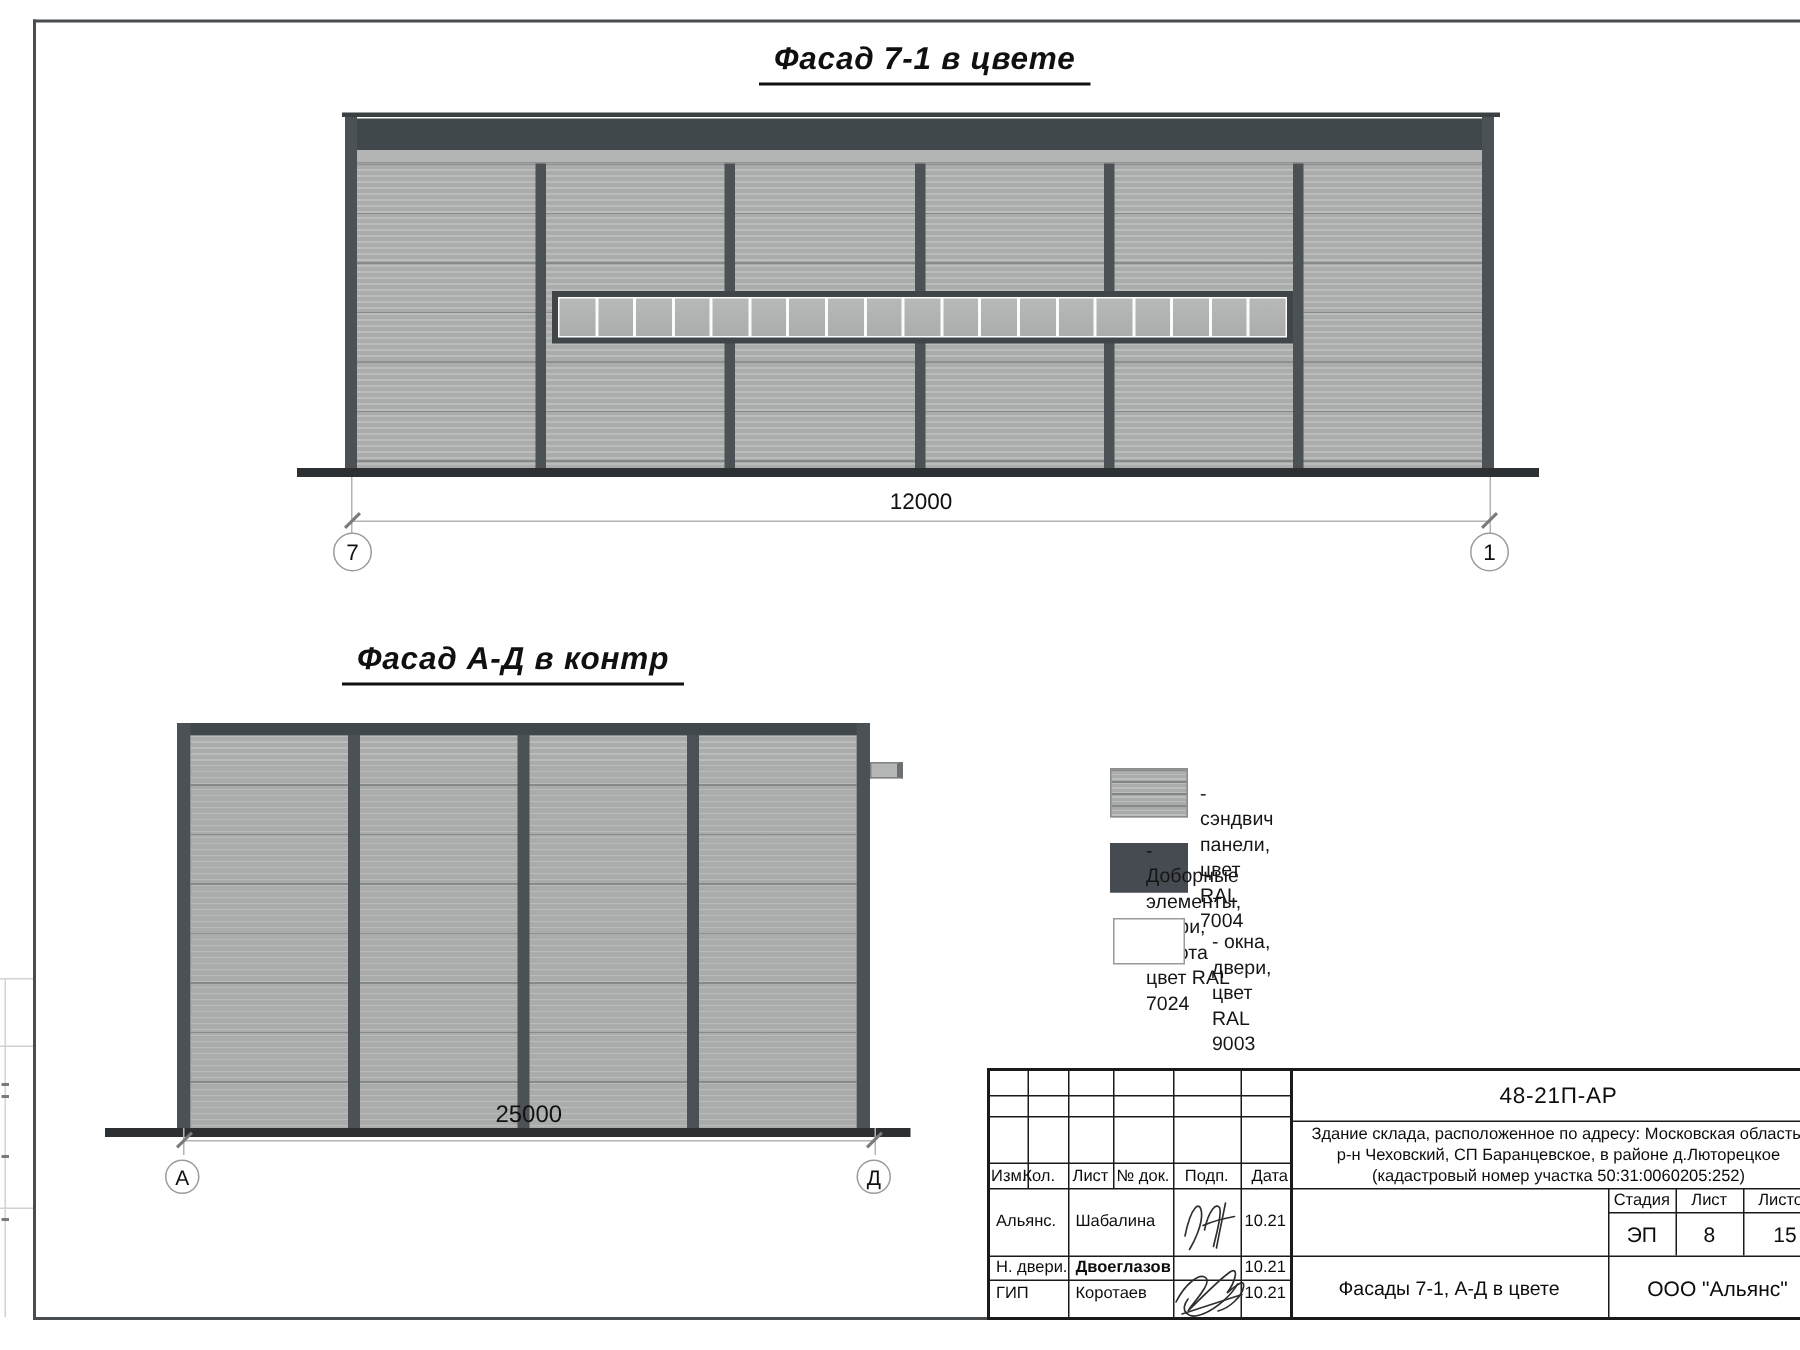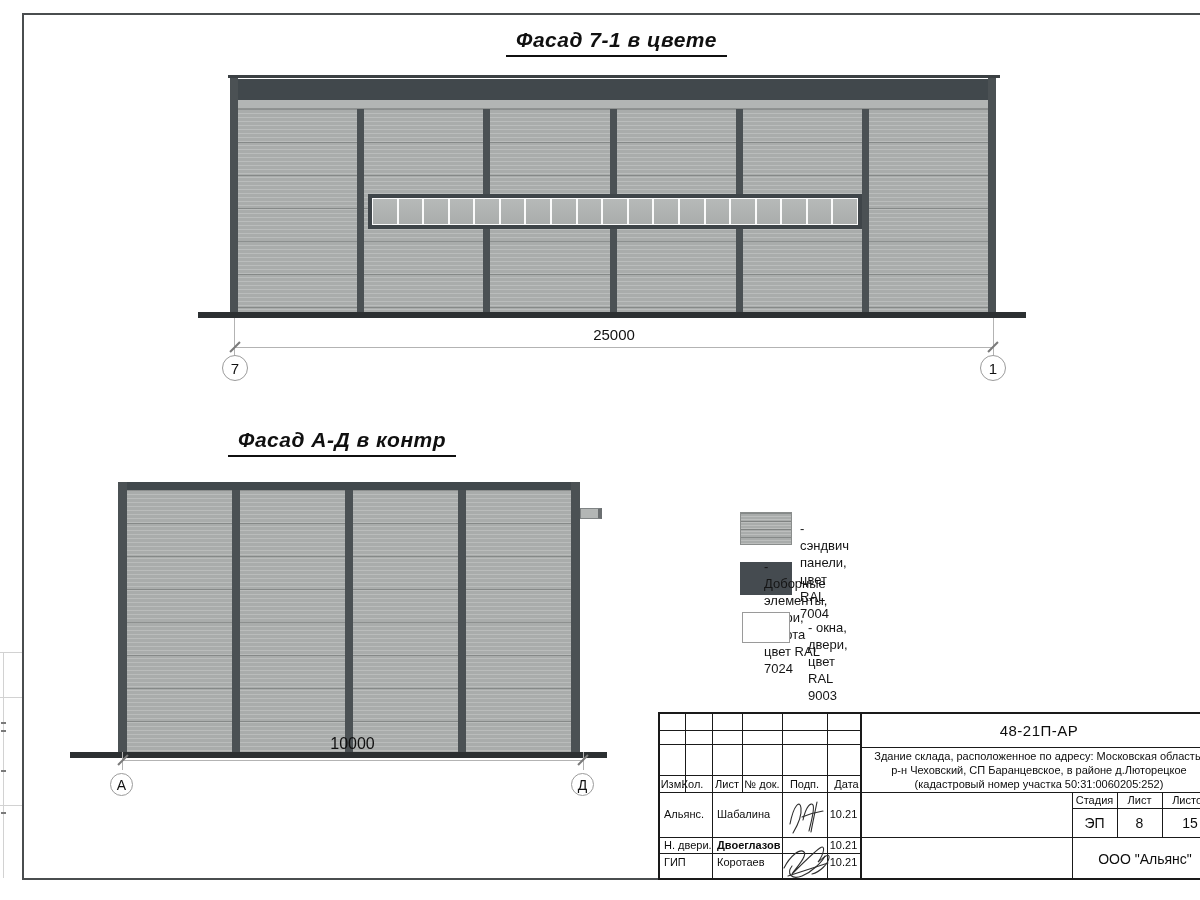--- a/index.html
+++ b/index.html
@@ -137,21 +137,21 @@
         <div class="pane"></div>
         <div class="pane"></div>
       </div>
   </div>
   <div class="abs base-strip" style="left:198px;top:312px;width:828px;height:6px;"></div>
 </div>
 
 <div class="abs" style="left:0;top:0;">
   <div class="abs ext-line" style="left:234px;top:318px;width:1px;height:38px;"></div>
   <div class="abs ext-line" style="left:993px;top:318px;width:1px;height:38px;"></div>
-  <div class="abs dim-text" style="left:234px;top:326px;width:760px;">25000</div>
+  <div class="abs dim-text" style="left:234px;top:326px;width:760px;">12000</div>
   <div class="abs dim-line" style="left:234px;top:347px;width:760px;"></div>
   <div class="abs dim-tick" style="left:228px;top:346px;"></div>
   <div class="abs dim-tick" style="left:986px;top:346px;"></div>
   <div class="abs axis-circle" style="left:222px;top:355px;width:26px;height:26px;">7</div>
   <div class="abs axis-circle" style="left:980px;top:355px;width:26px;height:26px;">1</div>
 </div>
 
 <div class="abs dwg-title" style="left:228px;top:428px;">Фасад А-Д в контр</div>
 
 <div class="abs" style="left:0;top:0;">
@@ -164,21 +164,21 @@
     </div>
   <div class="abs pillar" style="left:118px;top:482px;width:9px;height:273px;"></div>
   <div class="abs pillar" style="left:571px;top:482px;width:9px;height:273px;"></div>
   <div class="abs" style="left:580px;top:508px;width:22px;height:11px;background:#b3b6b5;border:1px solid #7f8384;border-right:4px solid #6b6f71;"></div>
   <div class="abs base-strip" style="left:70px;top:752px;width:537px;height:6px;"></div>
 </div>
 
 <div class="abs" style="left:0;top:0;">
   <div class="abs ext-line" style="left:122px;top:752px;width:1px;height:18px;"></div>
   <div class="abs ext-line" style="left:583px;top:752px;width:1px;height:18px;"></div>
-  <div class="abs dim-text" style="left:122px;top:735px;width:461px;font-size:16px;">10000</div>
+  <div class="abs dim-text" style="left:122px;top:735px;width:461px;font-size:16px;">25000</div>
   <div class="abs dim-line" style="left:122px;top:760px;width:461px;"></div>
   <div class="abs dim-tick" style="left:116px;top:759px;"></div>
   <div class="abs dim-tick" style="left:576px;top:759px;"></div>
   <div class="abs axis-circle" style="left:110px;top:773px;width:23px;height:23px;font-size:14px;">А</div>
   <div class="abs axis-circle" style="left:571px;top:773px;width:23px;height:23px;font-size:14px;">Д</div>
 </div>
 
 <div class="abs" style="left:0;top:0;">
   <div class="abs legend-swatch tex" style="left:740px;top:512px;width:52px;height:33px;"></div>
   <div class="abs legend-label" style="left:800px;top:520px;">- сэндвич панели, цвет RAL 7004</div>
@@ -250,14 +250,15 @@
 р-н Чеховский, СП Баранцевское, в районе д.Люторецкое
 (кадастровый номер участка 50:31:0060205:252)</div>
 
   <div class="cell" style="left:412px;top:78px;width:45px;height:16px;">Стадия</div>
   <div class="cell" style="left:457px;top:78px;width:45px;height:16px;">Лист</div>
   <div class="cell" style="left:502px;top:78px;width:56px;height:16px;">Листов</div>
   <div class="cell" style="left:412px;top:94px;width:45px;height:29px;font-size:14px;">ЭП</div>
   <div class="cell" style="left:457px;top:94px;width:45px;height:29px;font-size:14px;">8</div>
   <div class="cell" style="left:502px;top:94px;width:56px;height:29px;font-size:14px;">15</div>
 
+  <div class="cell sheet-title" style="left:200px;top:123px;width:212px;height:43px;">Фасады 7-1, А-Д в цвете</div>
   <div class="cell company" style="left:412px;top:123px;width:146px;height:43px;">ООО "Альянс"</div>
 </div>
 
 </body></html>

